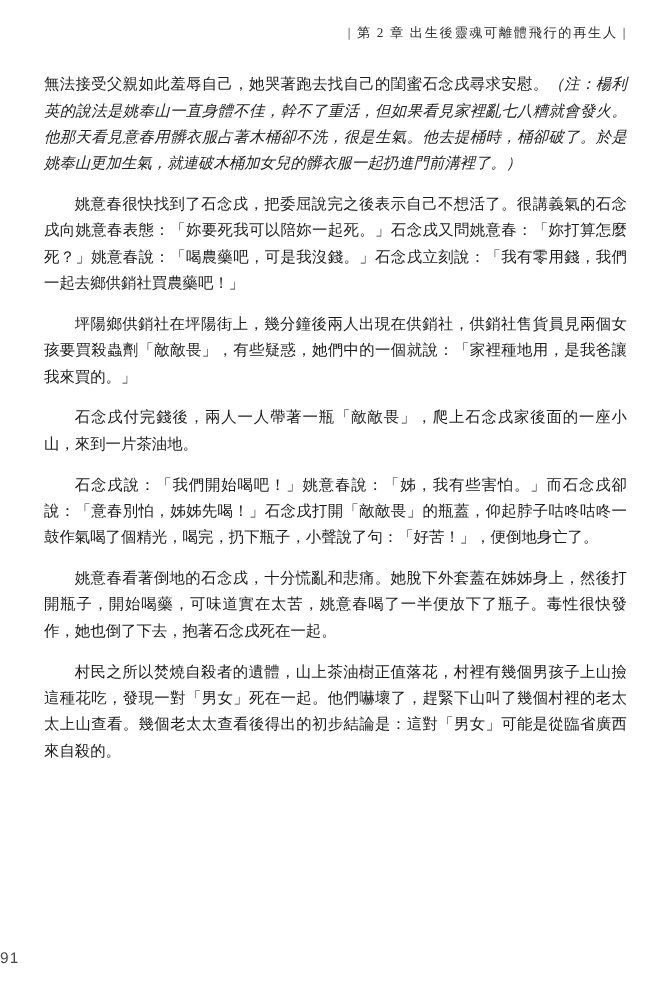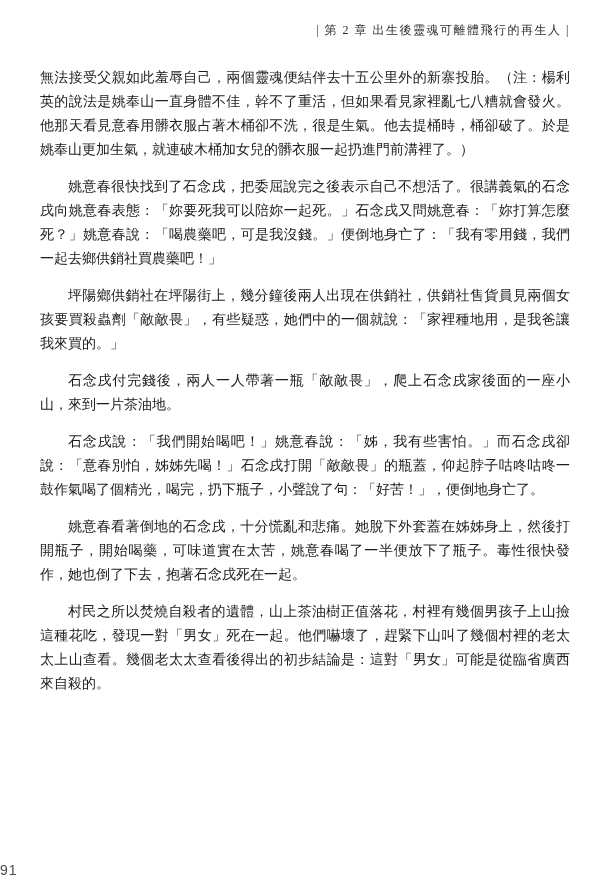--- a/index.html
+++ b/index.html
@@ -41,20 +41,21 @@
     color: #1b1b1b;
   }
   .para.indent {
     text-indent: 2em;
   }
   .seg-normal {
     font-style: normal;
   }
   .seg-note {
     
+    font-style: italic;
     color: #222222;
   }
   .page-footer {
     position: absolute;
     left: 0;
     bottom: 18px;
     width: 100%;
     text-align: left;
     font-family: "Liberation Sans", "DejaVu Sans", sans-serif;
     font-size: 14px;
@@ -63,22 +64,22 @@
   }
 </style>
 </head>
 <body>
 
 <div class="page">
 
   <div class="running-header">| 第 2 章 出生後靈魂可離體飛行的再生人 |</div>
 
   <main class="page-body">
-      <p class="para"><span class="seg-normal">無法接受父親如此羞辱自己，兩個靈魂便結伴去十五公里外的新寨投胎。</span><span class="seg-note">（注：楊利英的說法是姚奉山一直身體不佳，幹不了重活，但如果看見家裡亂七八糟就會發火。他那天看見意春用髒衣服占著木桶卻不洗，很是生氣。他去提桶時，桶卻破了。於是姚奉山更加生氣，就連破木桶加女兒的髒衣服一起扔進門前溝裡了。）</span></p>
-      <p class="para indent"><span class="seg-normal">姚意春很快找到了石念戌，把委屈說完之後表示自己不想活了。很講義氣的石念戌向姚意春表態：「妳要死我可以陪妳一起死。」石念戌又問姚意春：「妳打算怎麼死？」姚意春說：「喝農藥吧，可是我沒錢。」便倒地身亡了：「我有零用錢，我們一起去鄉供銷社買農藥吧！」</span></p>
+      <p class="para"><span class="seg-normal">無法接受父親如此羞辱自己，她哭著跑去找自己的閨蜜石念戌尋求安慰。</span><span class="seg-note">（注：楊利英的說法是姚奉山一直身體不佳，幹不了重活，但如果看見家裡亂七八糟就會發火。他那天看見意春用髒衣服占著木桶卻不洗，很是生氣。他去提桶時，桶卻破了。於是姚奉山更加生氣，就連破木桶加女兒的髒衣服一起扔進門前溝裡了。）</span></p>
+      <p class="para indent"><span class="seg-normal">姚意春很快找到了石念戌，把委屈說完之後表示自己不想活了。很講義氣的石念戌向姚意春表態：「妳要死我可以陪妳一起死。」石念戌又問姚意春：「妳打算怎麼死？」姚意春說：「喝農藥吧，可是我沒錢。」石念戌立刻說：「我有零用錢，我們一起去鄉供銷社買農藥吧！」</span></p>
       <p class="para indent"><span class="seg-normal">坪陽鄉供銷社在坪陽街上，幾分鐘後兩人出現在供銷社，供銷社售貨員見兩個女孩要買殺蟲劑「敵敵畏」，有些疑惑，她們中的一個就說：「家裡種地用，是我爸讓我來買的。」</span></p>
       <p class="para indent"><span class="seg-normal">石念戌付完錢後，兩人一人帶著一瓶「敵敵畏」，爬上石念戌家後面的一座小山，來到一片茶油地。</span></p>
       <p class="para indent"><span class="seg-normal">石念戌說：「我們開始喝吧！」姚意春說：「姊，我有些害怕。」而石念戌卻說：「意春別怕，姊姊先喝！」石念戌打開「敵敵畏」的瓶蓋，仰起脖子咕咚咕咚一鼓作氣喝了個精光，喝完，扔下瓶子，小聲說了句：「好苦！」，便倒地身亡了。</span></p>
       <p class="para indent"><span class="seg-normal">姚意春看著倒地的石念戌，十分慌亂和悲痛。她脫下外套蓋在姊姊身上，然後打開瓶子，開始喝藥，可味道實在太苦，姚意春喝了一半便放下了瓶子。毒性很快發作，她也倒了下去，抱著石念戌死在一起。</span></p>
       <p class="para indent"><span class="seg-normal">村民之所以焚燒自殺者的遺體，山上茶油樹正值落花，村裡有幾個男孩子上山撿這種花吃，發現一對「男女」死在一起。他們嚇壞了，趕緊下山叫了幾個村裡的老太太上山查看。幾個老太太查看後得出的初步結論是：這對「男女」可能是從臨省廣西來自殺的。</span></p>
     </main>
 
   <div class="page-footer">91</div>
 
 </div>

